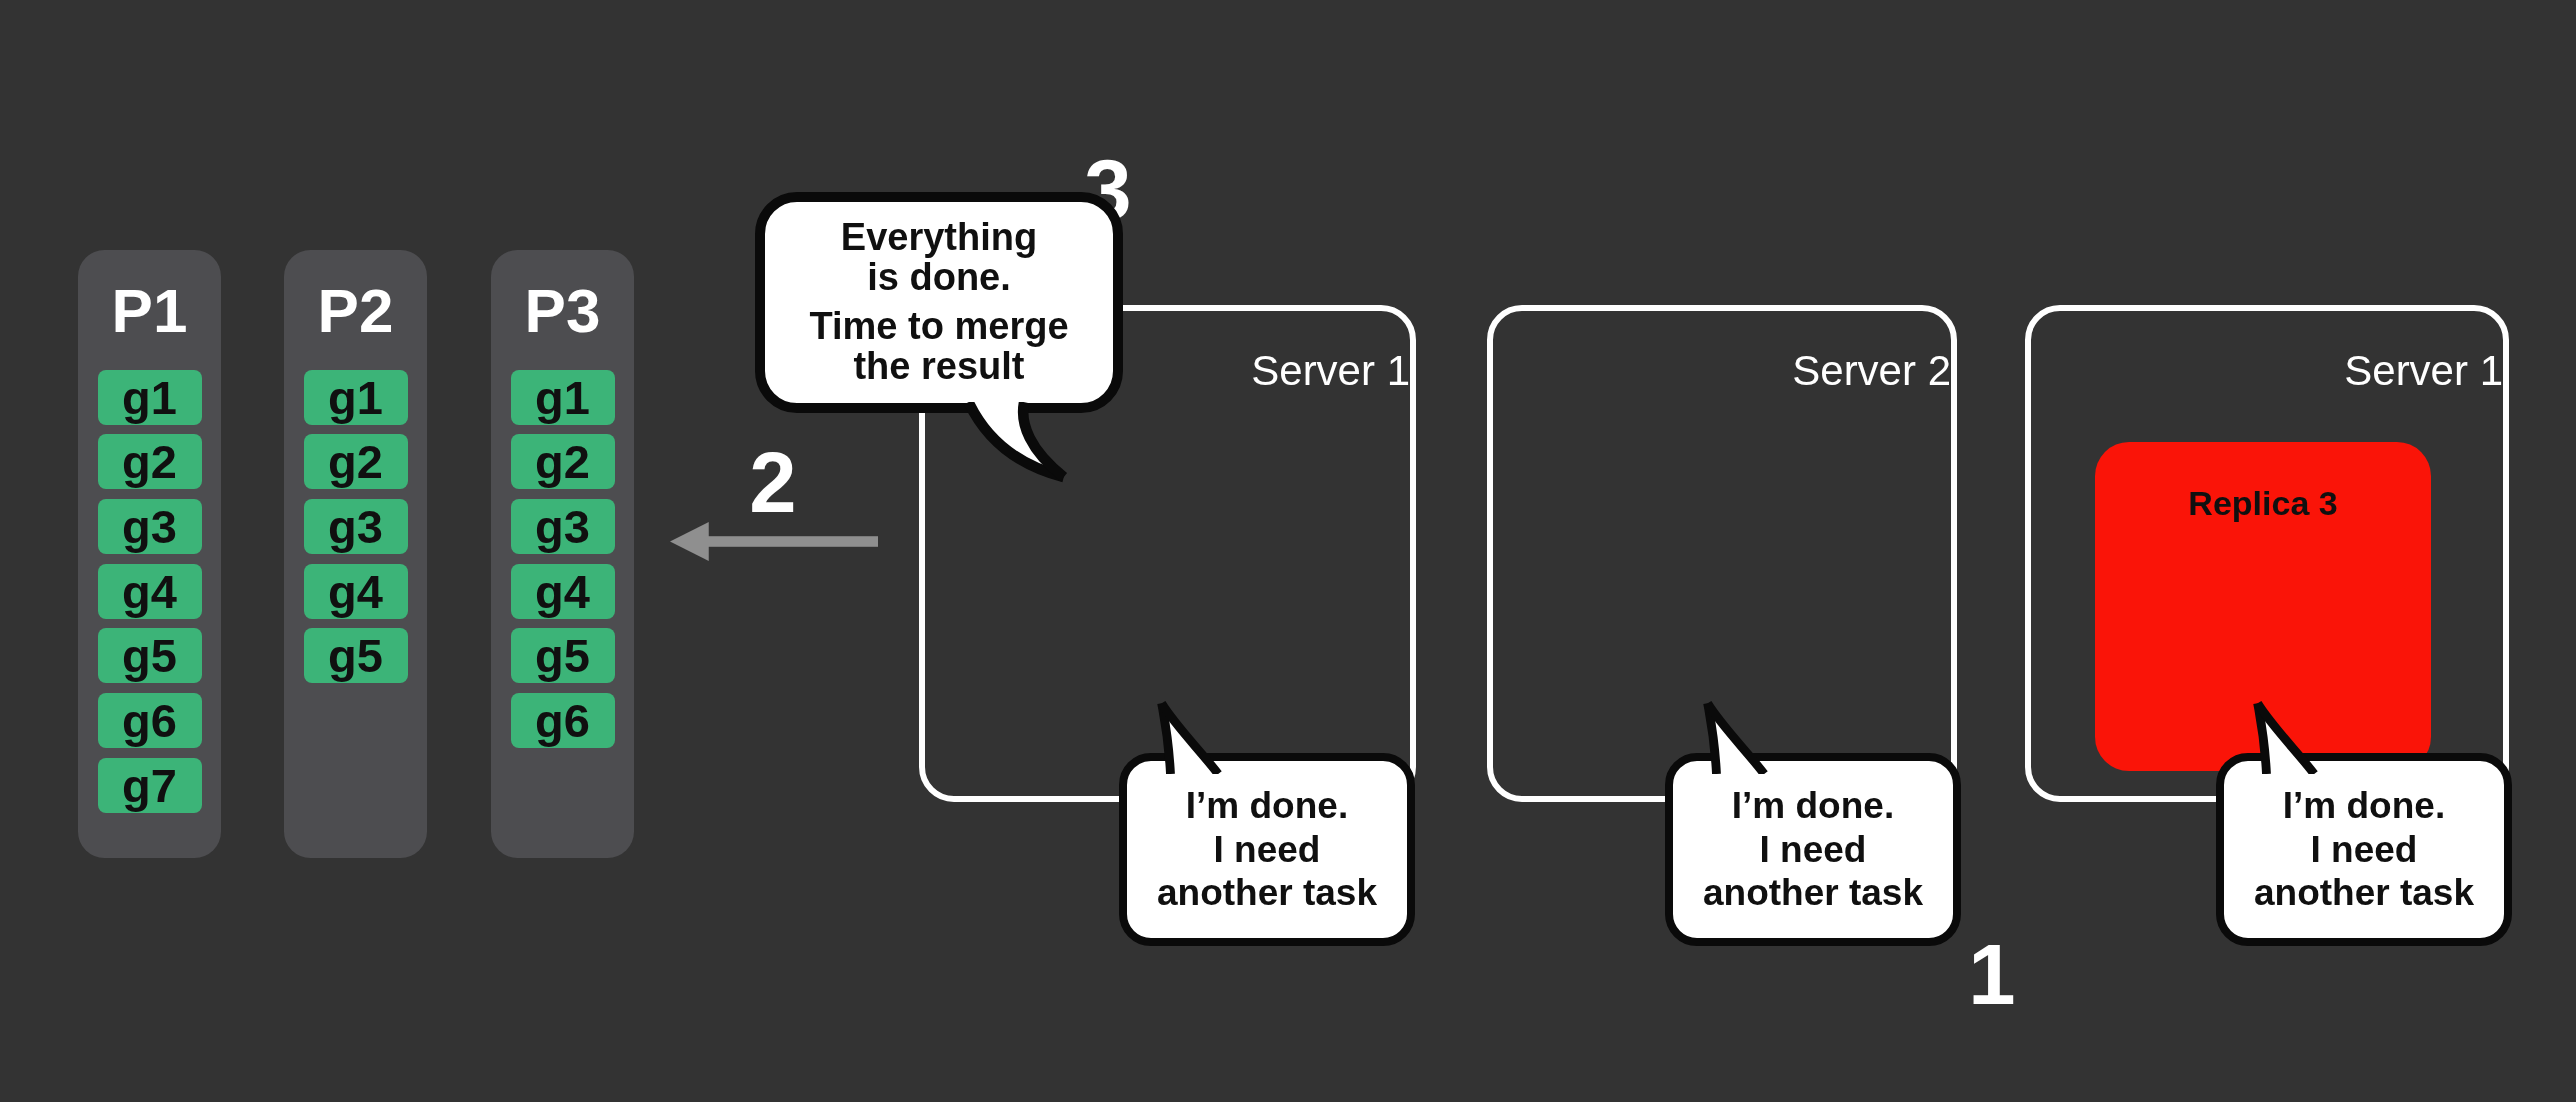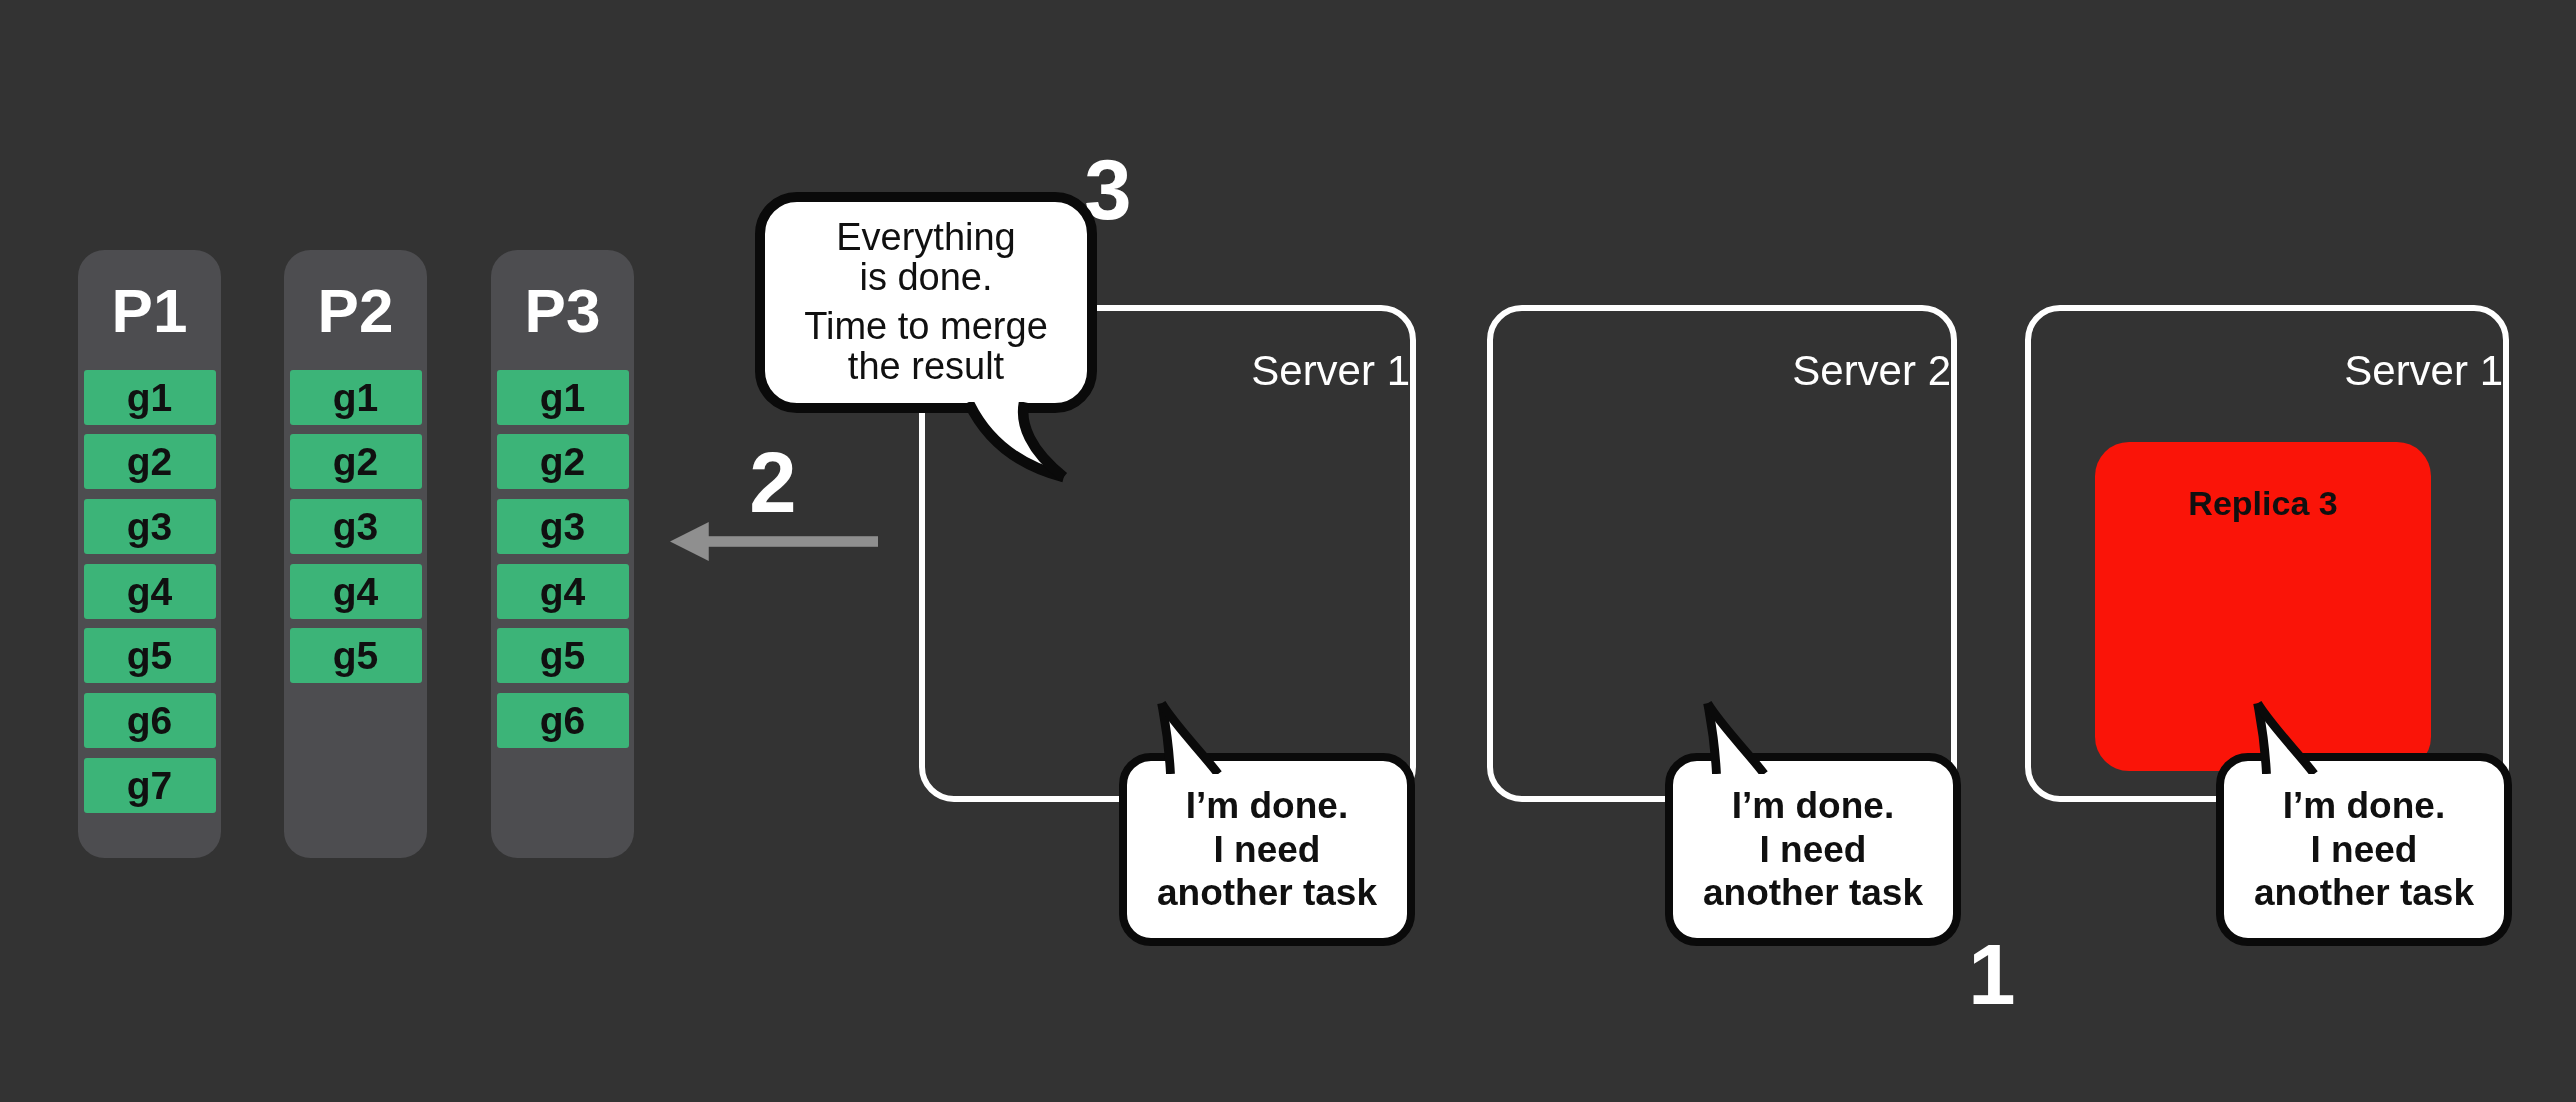--- a/index.html
+++ b/index.html
@@ -14,23 +14,23 @@
     position: absolute; top: 250px; width: 143px; height: 608px;
     border-radius: 26.5px; background: var(--panel, #4d4d50);
     display: flex; flex-direction: column; align-items: center;
   }
   .partition-header {
     margin-top: 26.5px; font-size: 62px; font-weight: 700;
     color: var(--white, #fff); line-height: 1.1;
   }
   .chip-stack { margin-top: 25px; display: flex; flex-direction: column; gap: 9.7px; }
   .chip {
-    width: 132px; height: 55px; border-radius: 3px;
+    width: 104px; height: 55px; border-radius: 8px;
     background: var(--chip, #3cb478); color: var(--ink-soft, #101010);
-    font-size: 39px; font-weight: 700; line-height: 1;
+    font-size: 47px; font-weight: 700; line-height: 1;
     display: flex; align-items: center; justify-content: center;
   }
   
   .server {
     position: absolute; top: 305px; height: 497px;
     border: 6.2px solid var(--white, #fff); border-radius: 35px;
   }
   .server-title {
     margin-top: 37px; text-align: right; font-size: 42px; font-weight: 500;
     color: var(--white, #fff); line-height: 1.1;
@@ -42,23 +42,23 @@
   .replica-label { margin-top: 42px; font-size: 34px; font-weight: 700; color: var(--ink-soft, #101010); }
   
   .bubble {
     position: absolute; background: var(--bubble, #fff);
     border-style: solid; border-color: var(--ink, #0a0a0a);
     color: var(--ink-soft, #101010); text-align: center; white-space: pre-line;
     display: flex; flex-direction: column; align-items: center; justify-content: center;
     z-index: 5;
   }
   .bubble-merge {
-    left: 755px; top: 192px; width: 342px; height: 221px;
+    left: 755px; top: 192px; width: 368px; height: 221px;
     border-width: 10.6px; border-radius: 42px;
-    font-size: 38px; font-weight: 400; line-height: 1.05;
+    font-size: 38px; font-weight: 700; line-height: 1.05;
   }
   .bubble-merge .para + .para { margin-top: 9.7px; }
   .bubble-done {
     top: 753px; width: 296px; height: 193px;
     border-width: 8.8px; border-radius: 32px;
     font-size: 37px; font-weight: 700; line-height: 1.18;
   }
   .tail { position: absolute; z-index: 6; }
   .tail .fill { fill: var(--bubble, #fff); stroke: none; }
   .tail .edge { fill: none; stroke: var(--ink, #0a0a0a); stroke-linejoin: round; }

